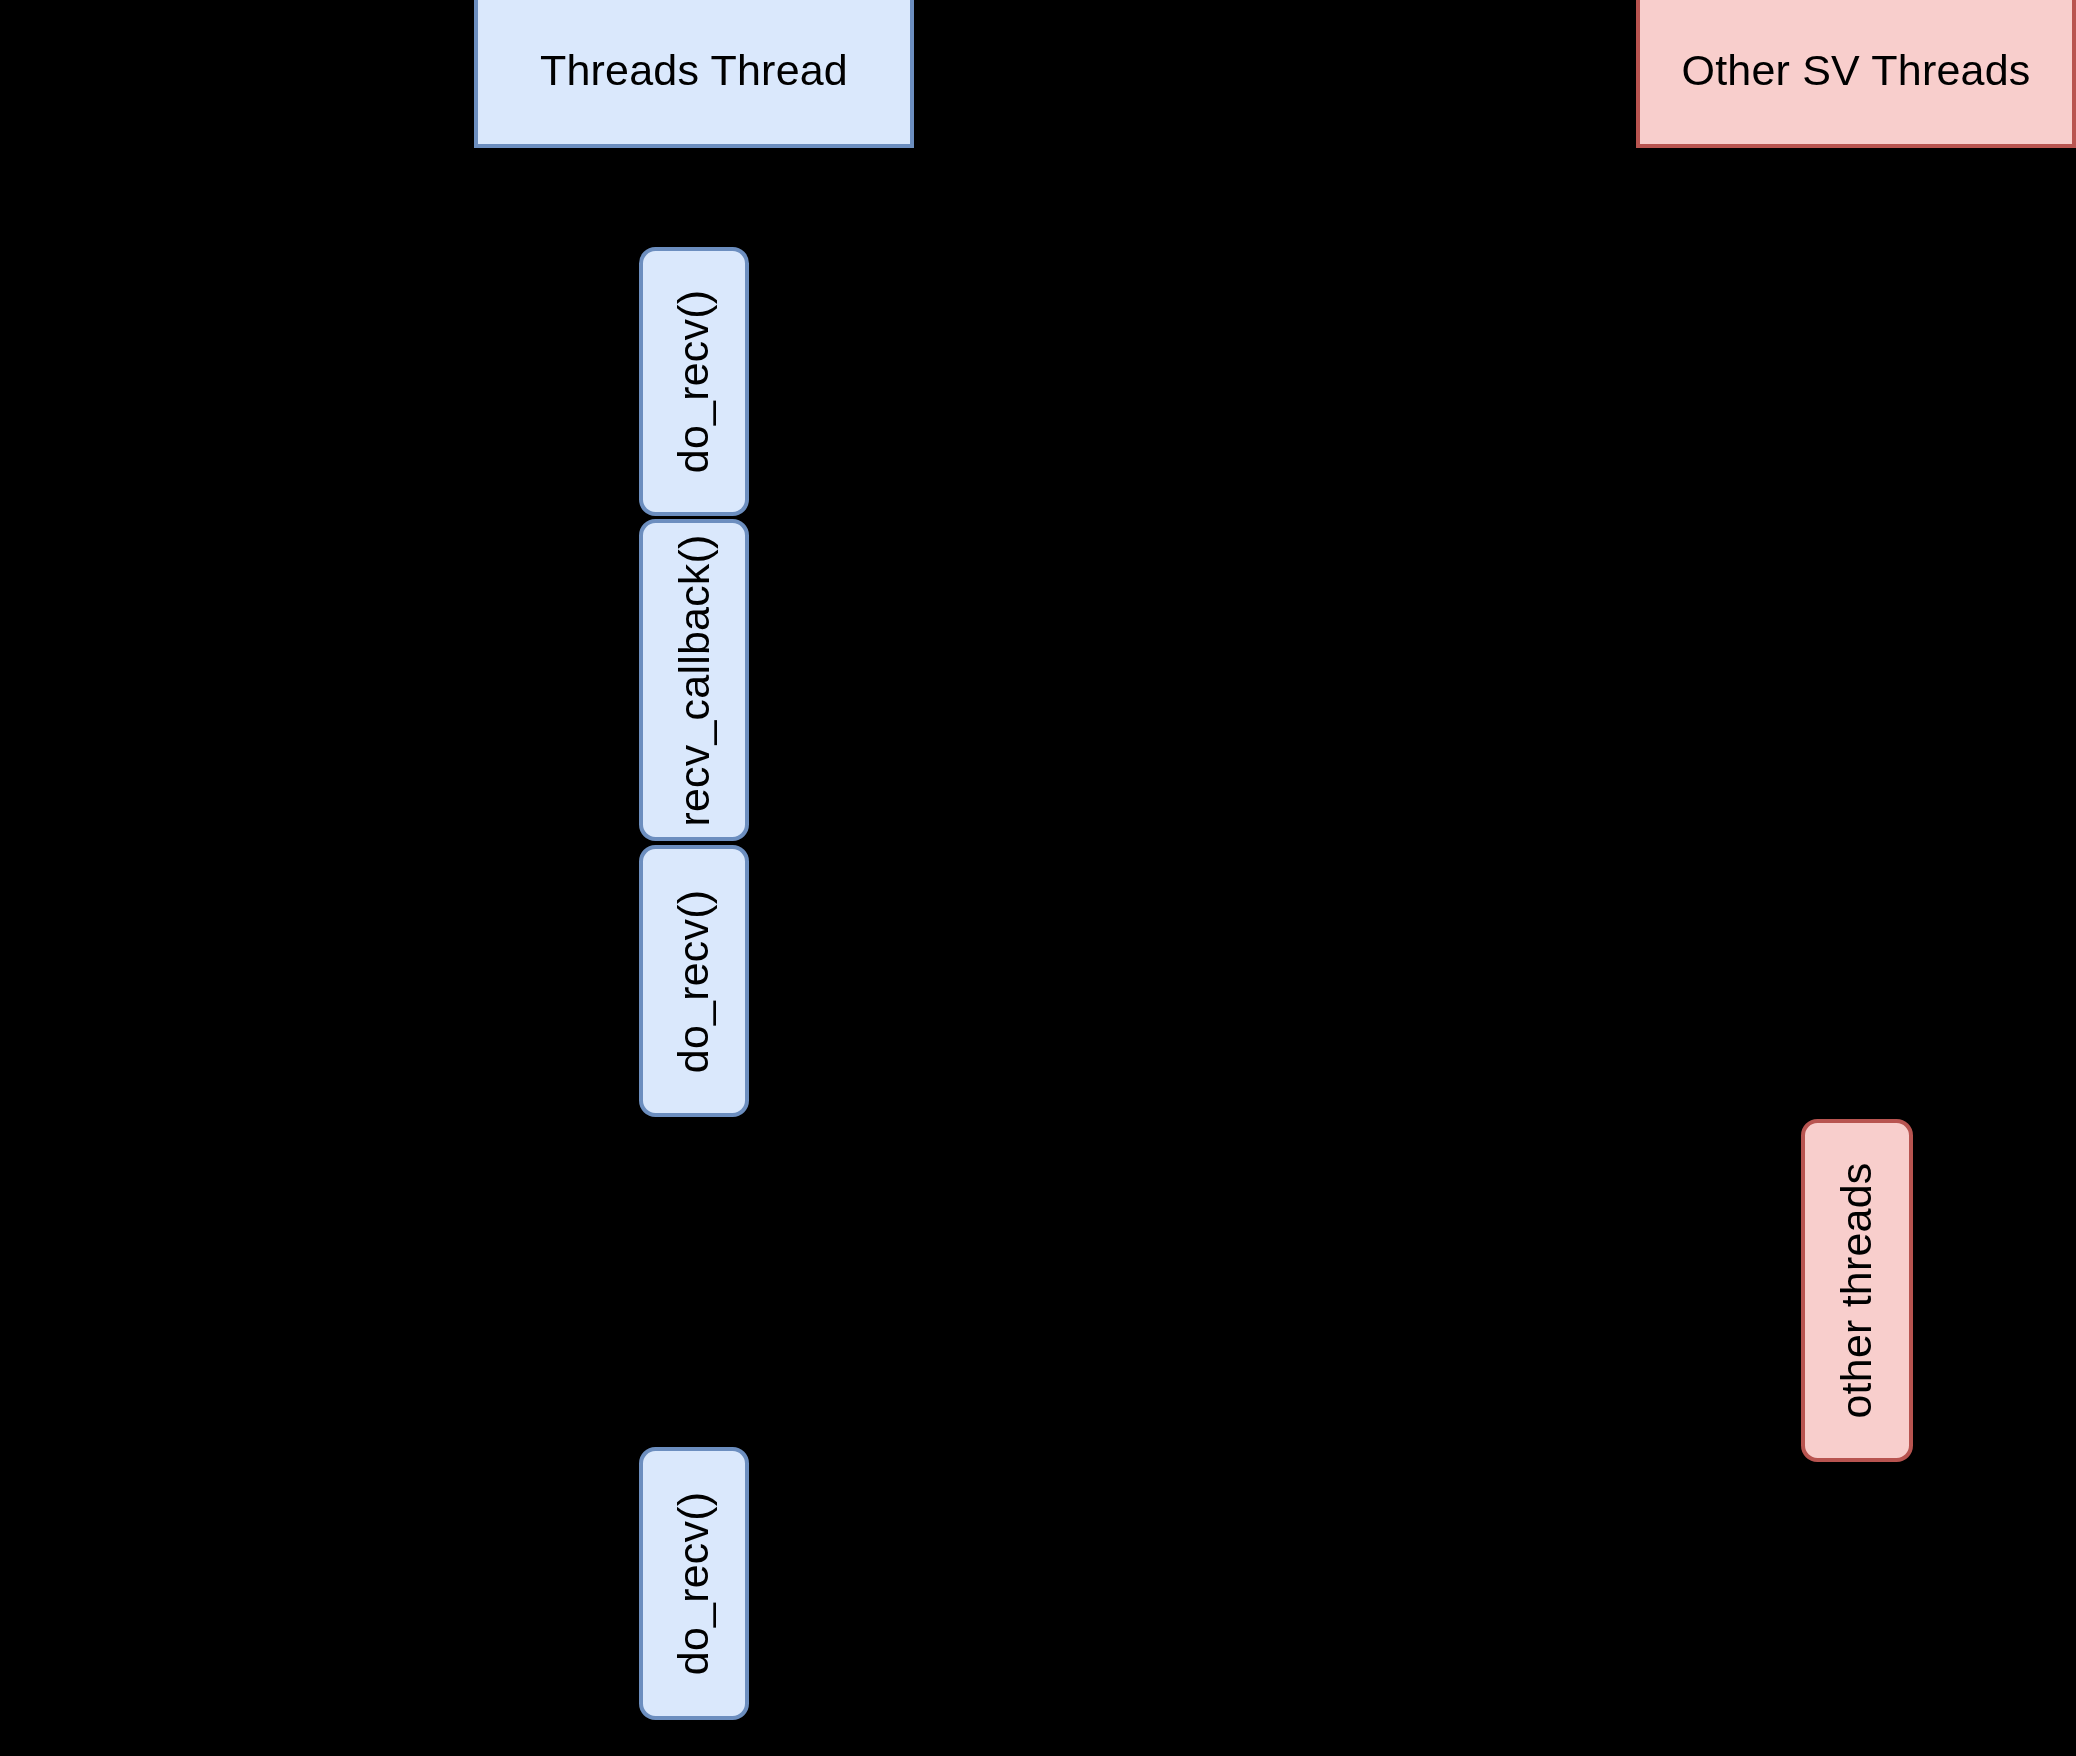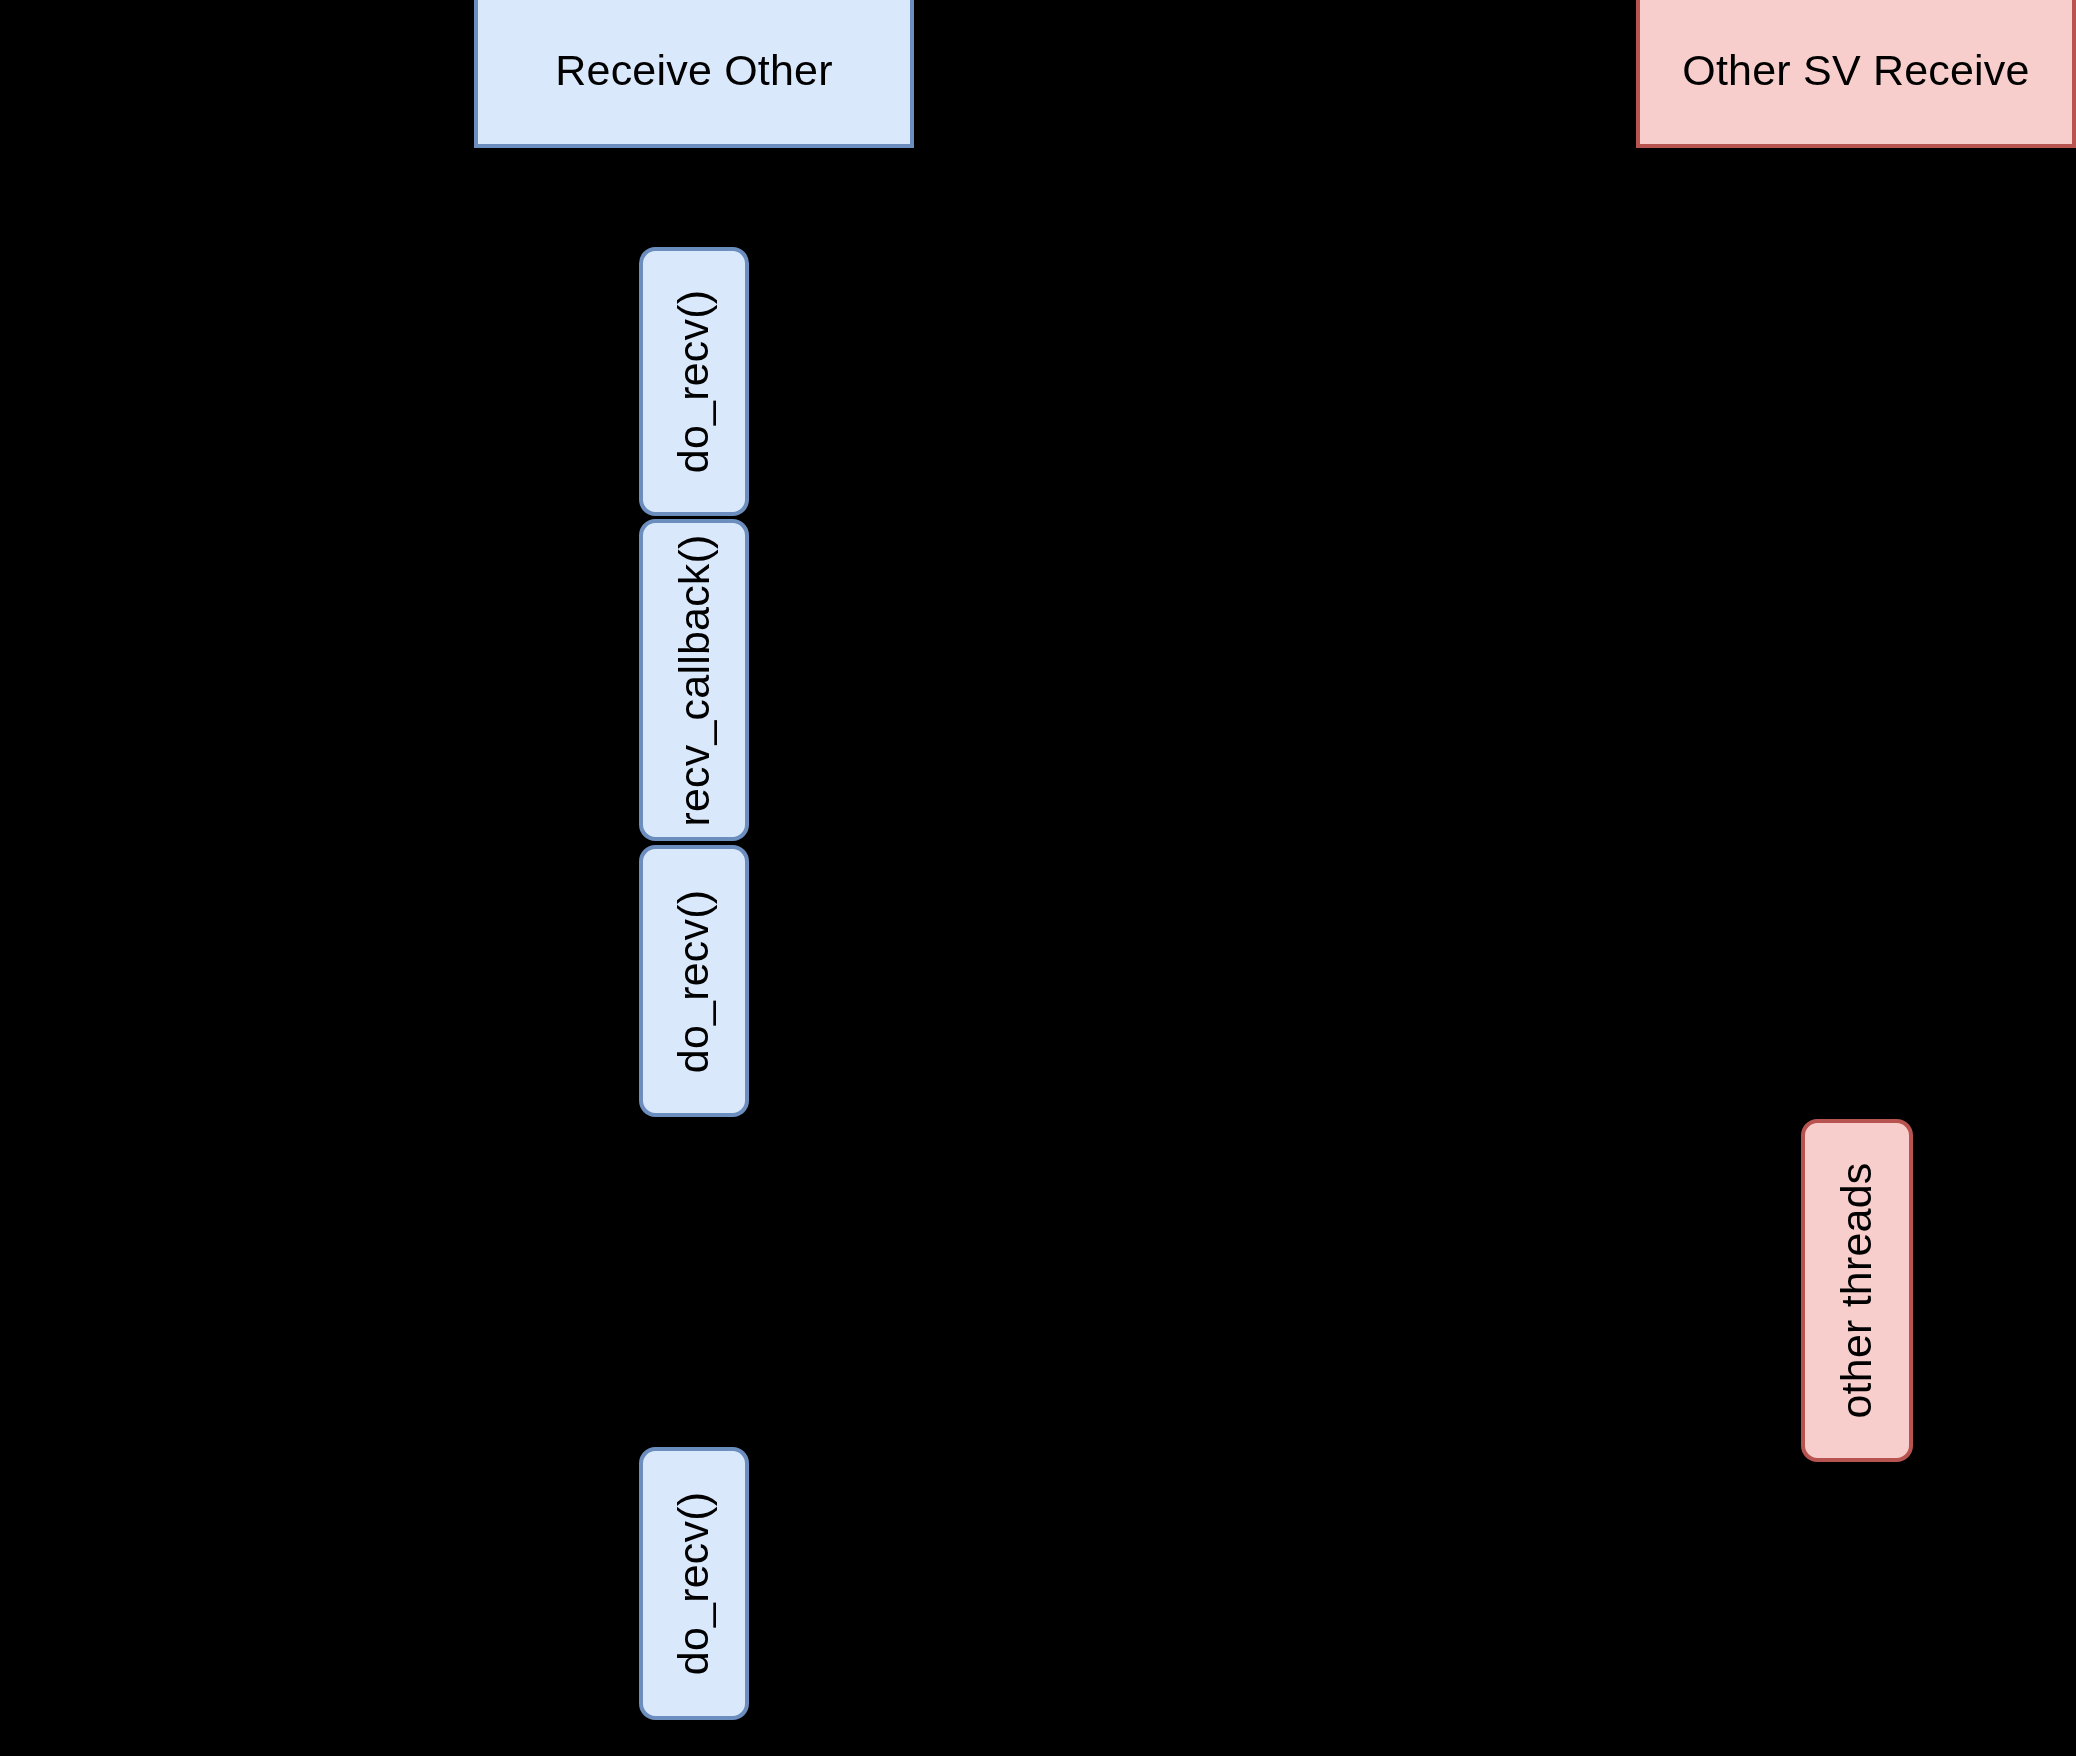--- a/index.html
+++ b/index.html
@@ -80,25 +80,25 @@
     line-height: 1;
     letter-spacing: 0.2px;
   }
 </style>
 </head>
 <body>
 
 <div id="canvas">
 
   <div class="participant blue" style="left:474px; top:-7.3px; width:440px; height:155px;">
-    <span>Receive Other</span>
+    <span>Threads Thread</span>
   </div>
 
   <div class="participant pink" style="left:1636px; top:-7.3px; width:440px; height:155px;">
-    <span>Other SV Receive</span>
+    <span>Other SV Threads</span>
   </div>
 
   <div class="lifeline" style="left:693px; top:148px; height:1608px;"></div>
   <div class="lifeline" style="left:1856px; top:148px; height:1608px;"></div>
 
   <div class="activation blue" style="left:639px; top:247px; width:110px; height:269px;">
     <span class="vlabel">do_recv()</span>
   </div>
 
   <div class="activation blue" style="left:639px; top:519px; width:110px; height:322px;">

